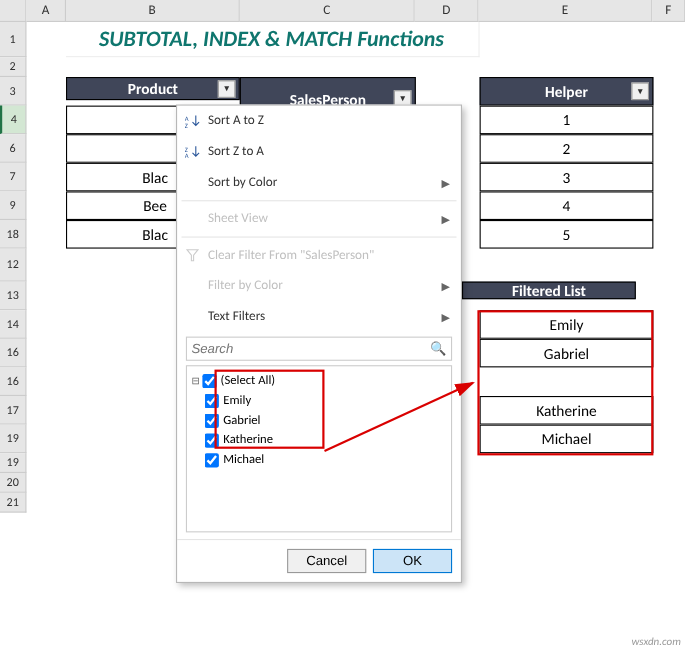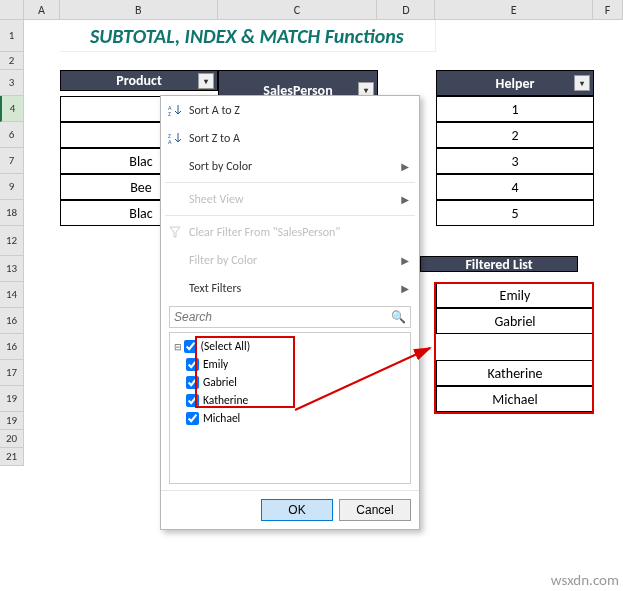--- a/index.html
+++ b/index.html
@@ -70,21 +70,21 @@
     .tree-item input { margin-right: 4px; }
 
     .btn-row { display: flex; justify-content: flex-end; gap: 6px; padding: 8px; border-top: 1px solid #e5e5e5; }
     .btn { width: 72px; height: 22px; border: 1px solid #999; background: #f0f0f0; font-size: 12px; cursor: pointer; }
     .btn.primary { border: 1px solid #0078d4; background: #cce4f7; }
 
     .arrow-svg { position: absolute; z-index: 200; pointer-events: none; }
 
     .red-group { position: absolute; border: 2px solid #d90000; z-index: 150; pointer-events: none; }
 
-    .watermark { position: absolute; right: 4px; bottom: 2px; font-size: 15px; color: #999; z-index: 300; }
+    .watermark { position: absolute; right: 4px; bottom: 2px; font-size: 10px; color: #999; z-index: 300; font-style: italic; }
   </style>
 </head>
 <body>
 
 <div class="grid-container">
   <div class="corner"></div>
 
   <div class="col-headers">
     <div class="col-header" style="width:36px">A</div>
     <div class="col-header" style="width:158px">B</div>
@@ -226,22 +226,22 @@
     <div class="tree-item">
         <input type="checkbox" checked="" style="">
         <span>Katherine</span>
       </div>
     <div class="tree-item">
         <input type="checkbox" checked="" style="">
         <span>Michael</span>
       </div>
   </div>
   <div class="btn-row">
+    <button class="btn">Cancel</button>
     <button class="btn primary">OK</button>
-    <button class="btn">Cancel</button>
   </div>
 </div>
 
 <svg class="arrow-svg" style="left:290px;top:340px" width="150" height="80">
   <defs>
       <marker id="ah" markerWidth="10" markerHeight="10" refX="8" refY="3" orient="auto">
         <path d="M0,0 L9,3 L0,6 Z" fill="#d90000"></path>
       </marker>
     </defs>
   <line x1="5" y1="70" x2="140" y2="8" stroke="#d90000" stroke-width="2" marker-end="url(#ah)"></line>

